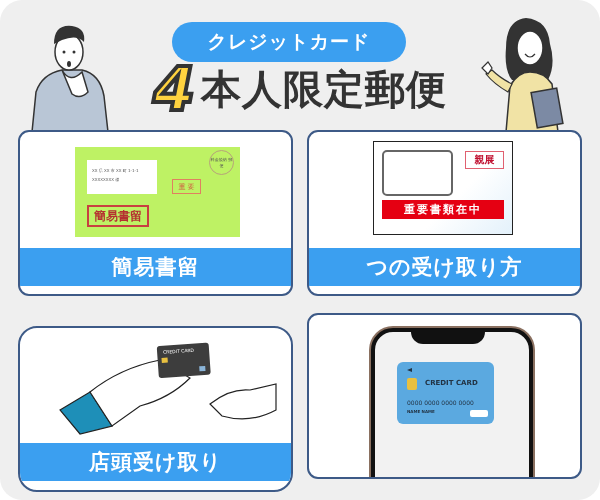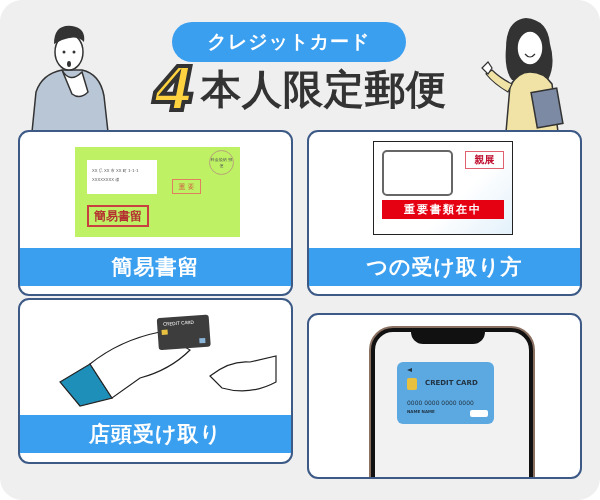--- a/index.html
+++ b/index.html
@@ -5,21 +5,21 @@
   html,body{margin:0;padding:0;background:#ffffff;}
   body{width:600px;height:500px;position:relative;overflow:hidden;font-family:"DejaVu Sans","Liberation Sans",sans-serif;}
   .bg{position:absolute;left:0;top:0;width:600px;height:500px;background:#efefef;border-radius:22px;}
   .pill{position:absolute;left:172px;top:22px;width:234px;height:40px;border-radius:20px;background:#3b9ff0;color:#fff;font-weight:bold;font-size:19px;display:flex;align-items:center;justify-content:center;letter-spacing:1px;}
   .title{position:absolute;left:100px;top:58px;width:400px;height:62px;display:flex;align-items:center;justify-content:center;}
   .title .num{font-size:60px;font-weight:900;color:#ffd23f;-webkit-text-stroke:4px #333;line-height:1;margin-right:6px;font-style:italic;}
   .title .rest{font-size:40px;font-weight:900;color:#333;letter-spacing:1px;}
   .card{position:absolute;width:271px;height:162px;background:#fff;border:2px solid #3d5a87;border-radius:11px;overflow:hidden;}
   .card .bar{position:absolute;left:0;right:0;height:38px;background:#3b9ff0;color:#fff;font-size:21px;font-weight:bold;display:flex;align-items:center;justify-content:center;letter-spacing:1px;}
   .c1{left:18px;top:130px;} .c2{left:307px;top:130px;}
-  .c3{left:18px;top:298px;} .c4{left:307px;top:313px;}
+  .c3{left:18px;top:326px;border-radius:19px;} .c4{left:307px;top:313px;}
   .c1 .bar,.c2 .bar{top:116px;} .c3 .bar,.c4 .bar{top:115px;}
   
   .env1{position:absolute;left:55px;top:15px;width:165px;height:90px;background:#bef264;}
   .env1 .addr{position:absolute;left:12px;top:13px;width:70px;height:34px;background:#fff;font-size:4px;color:#555;padding:6px 0 0 5px;box-sizing:border-box;line-height:9px;}
   .env1 .stamp{position:absolute;right:6px;top:3px;width:23px;height:23px;border:1px solid #b7a37a;border-radius:50%;font-size:4px;color:#555;display:flex;align-items:center;justify-content:center;text-align:center;line-height:6px;}
   .env1 .imp{position:absolute;left:97px;top:32px;width:27px;height:13px;border:1px solid #e08060;color:#d05a40;font-size:7px;display:flex;align-items:center;justify-content:center;}
   .env1 .reg{position:absolute;left:12px;top:58px;width:62px;height:22px;border:2px solid #c84040;color:#b53030;font-size:12px;font-weight:bold;display:flex;align-items:center;justify-content:center;box-sizing:border-box;}
   
   .env2{position:absolute;left:64px;top:9px;width:140px;height:94px;border:1px solid #222;background:linear-gradient(135deg,#ffffff 60%,#e3f1fb);box-sizing:border-box;}
   .env2 .win{position:absolute;left:8px;top:8px;width:67px;height:42px;border:2px solid #666;border-radius:5px;background:#fff;}

